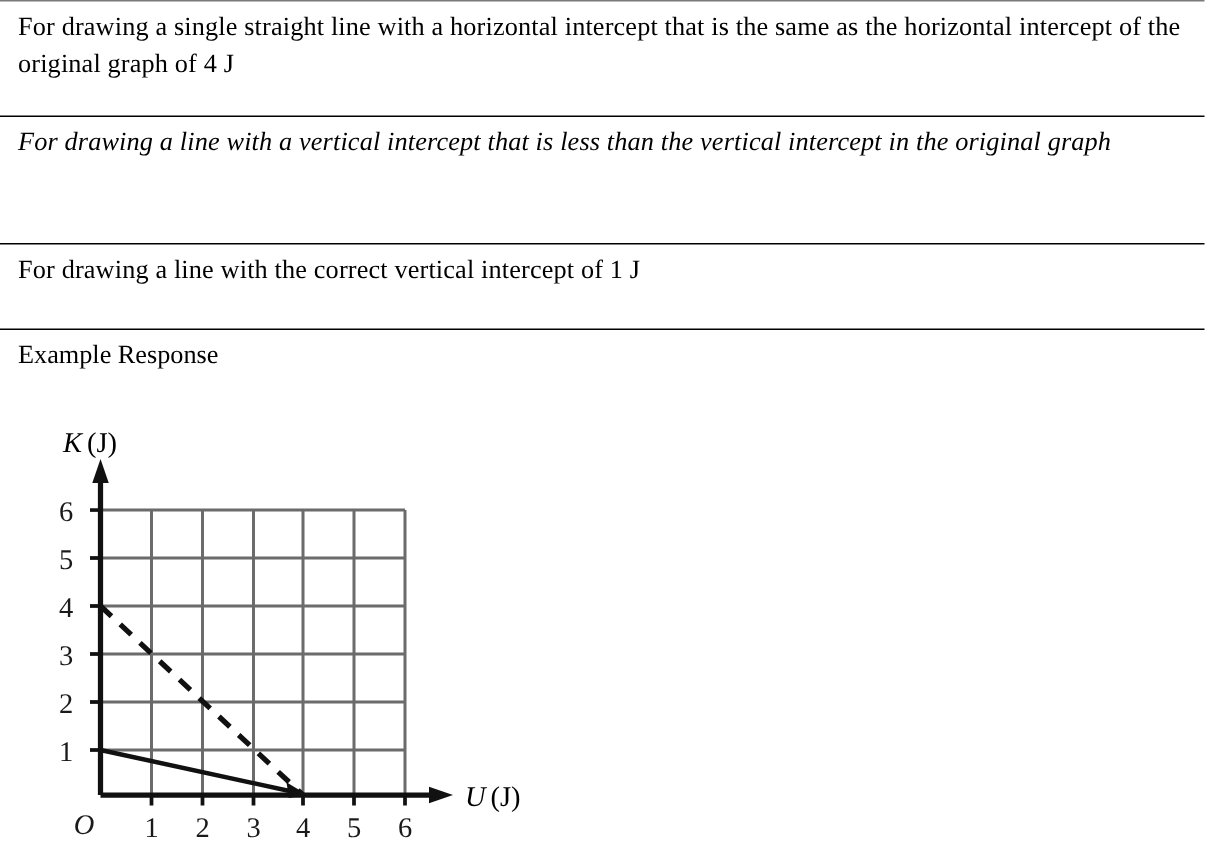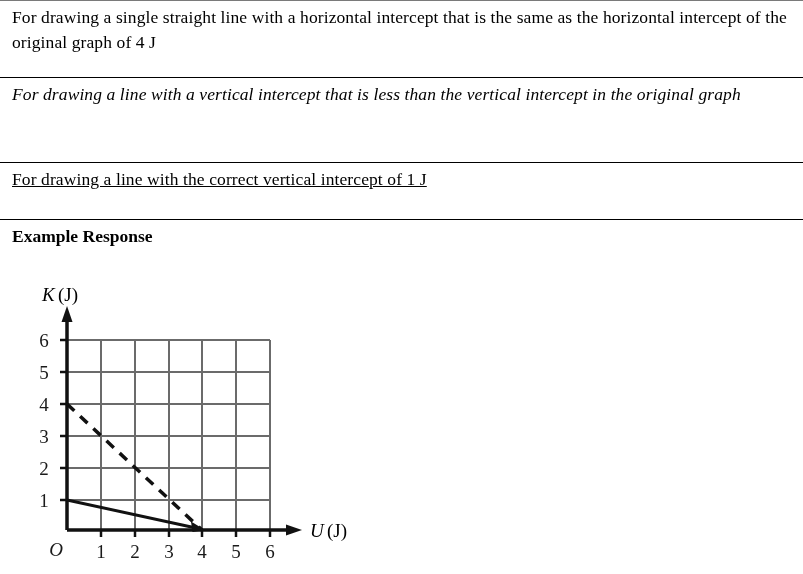--- a/index.html
+++ b/index.html
@@ -36,26 +36,26 @@
     box-sizing: border-box;
     width: 803px;
   }
   .rubric-text {
     font-size: 17.5px;
     line-height: 25px;
     letter-spacing: 0.1px;
   }
   .row-a { height: 76px; }
   .row-b { height: 84px; font-style: italic; }
-  .row-c { height: 56px; text-decoration: underline; }
+  .row-c { height: 56px; }
   .row-d { height: 46px; }
 
   .section-heading {
     font-size: 17.5px;
-    font-weight: bold;
+    font-weight: normal;
     line-height: 25px;
   }
 
   
   .figure-wrap {
     position: absolute;
     left: 0;
     top: 264px;
     width: 803px;
     height: 310px;

